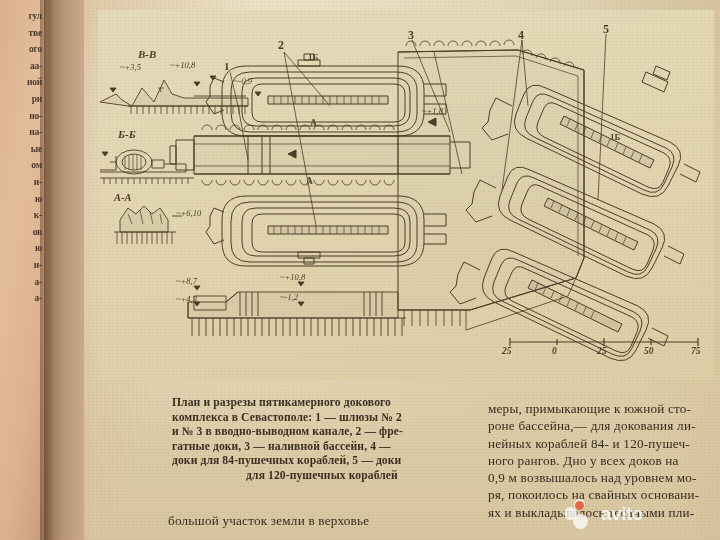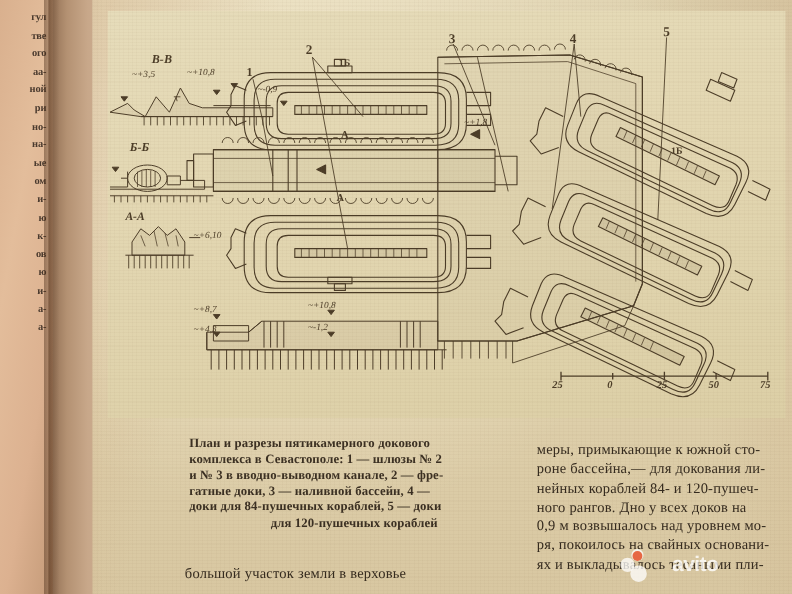--- a/index.html
+++ b/index.html
@@ -71,21 +71,21 @@
     position:absolute;font-size:13.2px;line-height:17.3px;
     color:#342a1e;text-align:justify;letter-spacing:.2px;
   }
   .col-left{left:84px;top:512px;width:306px;}
   .col-right{left:404px;top:400px;width:306px;}
   .col div{white-space:nowrap;}
 
   
   .wm{
     position:absolute;left:564px;top:494px;width:150px;height:40px;
-    display:flex;align-items:center;gap:13px;
+    display:flex;align-items:center;gap:3px;
     opacity:.92;pointer-events:none;
   }
   .wm-dots{position:relative;width:34px;height:30px;}
   .wm-dots i{position:absolute;display:block;border-radius:50%;background:rgba(255,255,255,.82);}
   .wm-dots i:nth-child(1){left:0;top:8px;width:13px;height:13px;}
   .wm-dots i:nth-child(2){left:10px;top:0;width:11px;height:11px;}
   .wm-dots i:nth-child(3){left:9px;top:15px;width:15px;height:15px;}
   .wm-text{
     font-family:"Liberation Sans",sans-serif;font-size:19px;font-weight:bold;
     color:rgba(255,255,255,.88);letter-spacing:-.5px;

